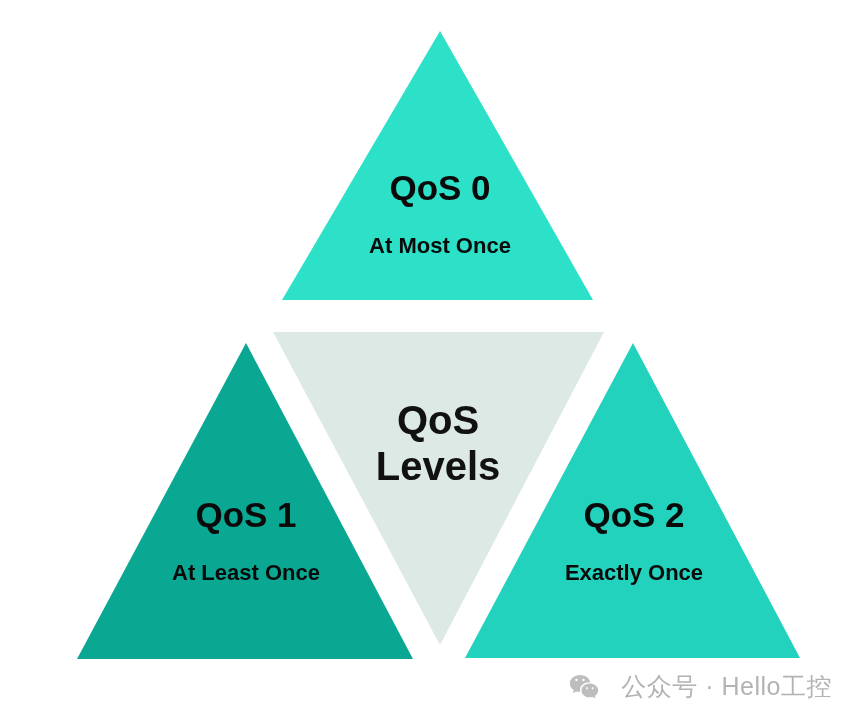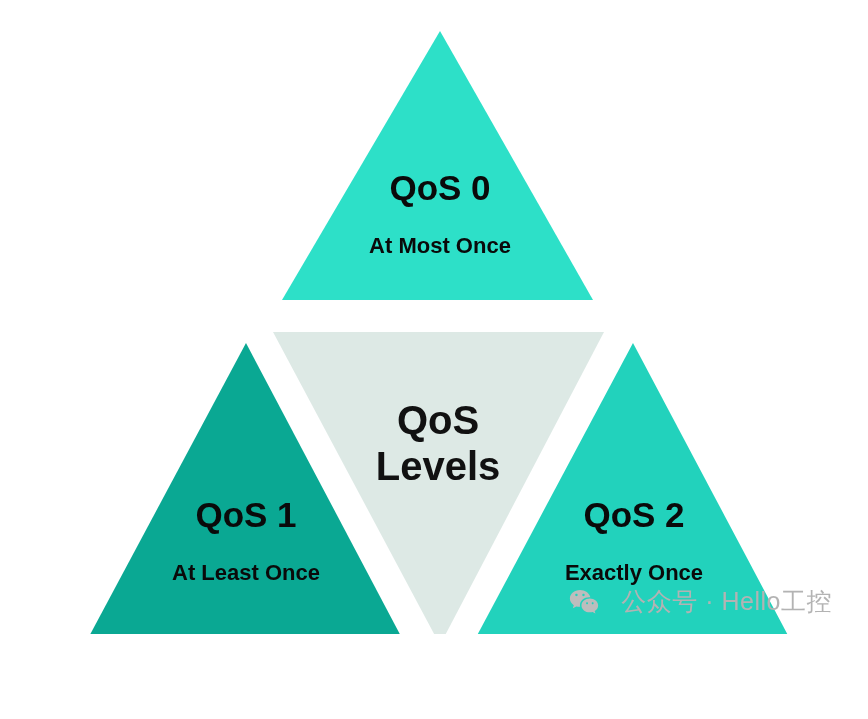--- a/index.html
+++ b/index.html
@@ -7,21 +7,21 @@
     margin: 0;
     padding: 0;
     background: #ffffff;
   }
   body {
     font-family: "Liberation Sans", "DejaVu Sans", sans-serif;
   }
   #stage {
     position: relative;
     width: 868px;
-    height: 634px;
+    height: 719px;
     background: #ffffff;
     overflow: hidden;
   }
   #diagram-svg {
     position: absolute;
     left: 0;
     top: 0;
     width: 868px;
     height: 719px;
   }

